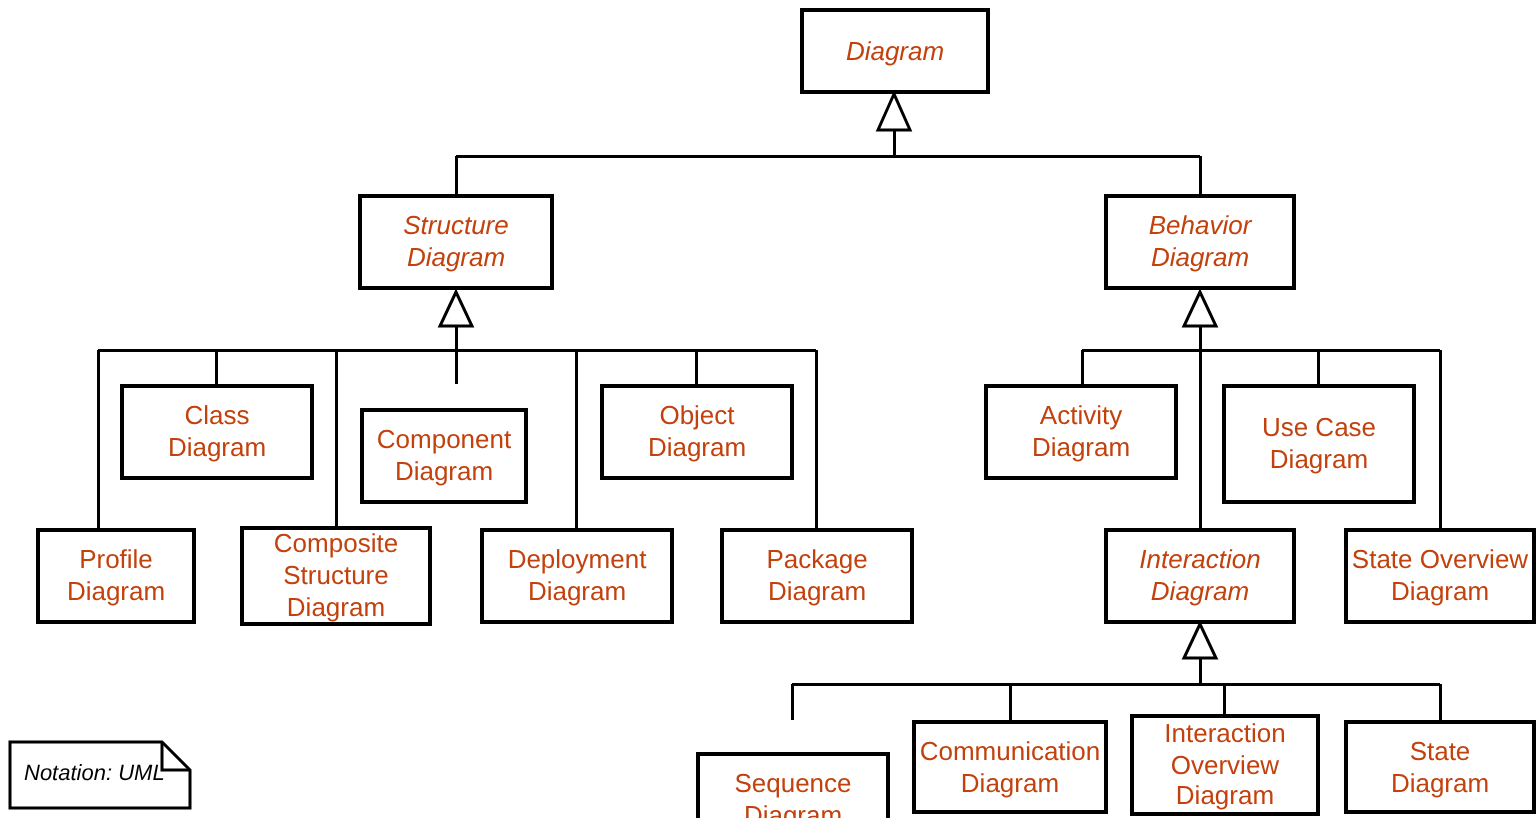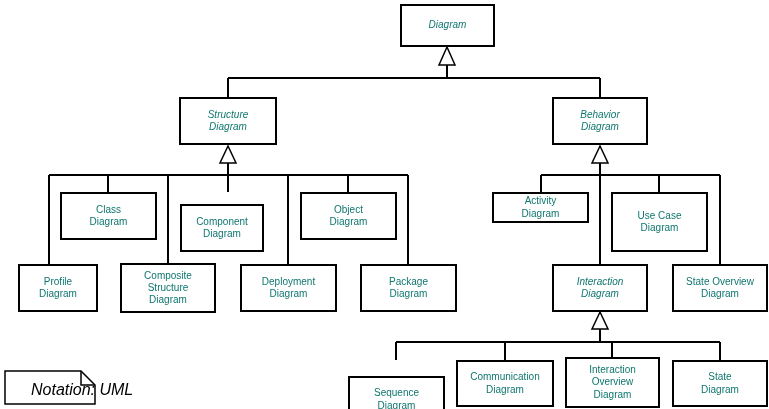--- a/index.html
+++ b/index.html
@@ -20,33 +20,32 @@
     position: absolute;
     box-sizing: border-box;
     border: 2px solid #000000;
     background: #ffffff;
     display: flex;
     align-items: center;
     justify-content: center;
     text-align: center;
   }
   .node .lbl {
-    font-size: 10px;
+    font-size: 13px;
     line-height: 1.22;
-    color: #0f766e;
+    color: #c2410c;
     white-space: pre-line;
   }
   .node.abstract .lbl { font-style: italic; }
   .note-text {
     position: absolute;
-    font-size: 16px;
+    font-size: 11px;
     font-style: italic;
     color: #000000;
     white-space: nowrap;
-    margin-left: 19px;
   }
 </style>
 </head>
 <body>
 
 <div class="canvas">
 
   <svg class="connector-layer" width="769" height="409" viewBox="0 0 769 409" fill="none" stroke="#000000" stroke-width="1.5" shape-rendering="crispEdges">
 
     <g>
@@ -116,21 +115,21 @@
   <div class="node" style="left:180px;top:204px;width:84px;height:48px">
     <span class="lbl">Component
 Diagram</span>
   </div>
 
   <div class="node" style="left:300px;top:192px;width:97px;height:48px">
     <span class="lbl">Object
 Diagram</span>
   </div>
 
-  <div class="node" style="left:492px;top:192px;width:97px;height:31px">
+  <div class="node" style="left:492px;top:192px;width:97px;height:48px">
     <span class="lbl">Activity
 Diagram</span>
   </div>
 
   <div class="node" style="left:611px;top:192px;width:97px;height:60px">
     <span class="lbl">Use Case
 Diagram</span>
   </div>
 
   <div class="node" style="left:18px;top:264px;width:80px;height:48px">

